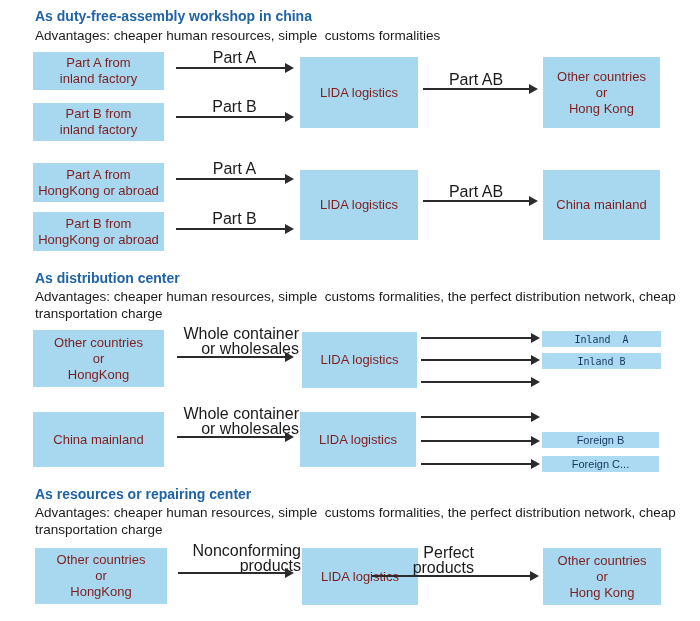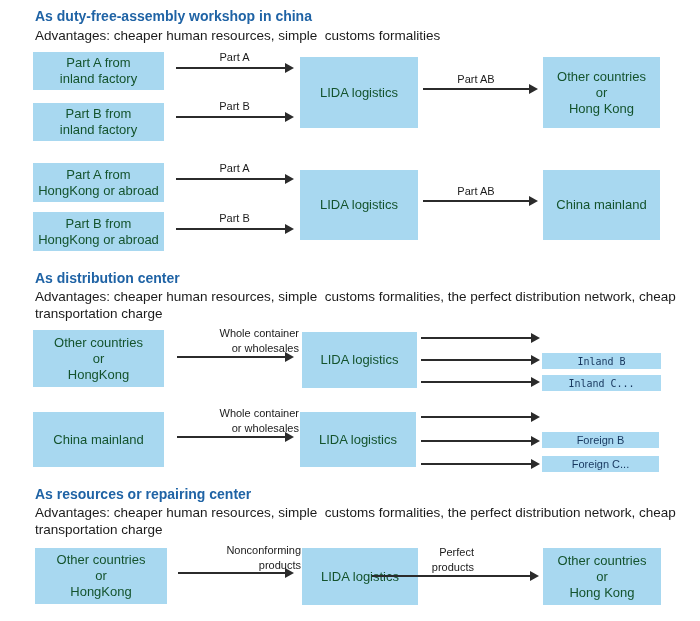--- a/index.html
+++ b/index.html
@@ -9,33 +9,33 @@
   }
   .title{
     position:absolute;font-size:14px;font-weight:700;color:#1f63a5;
     white-space:nowrap;line-height:17px;
   }
   .adv{
     position:absolute;font-size:13.5px;color:#1b1b1b;line-height:17px;
     white-space:pre-wrap;
   }
   .box{
-    position:absolute;background:#a8d8f0;color:#14532d;font-size:13px;
+    position:absolute;background:#a8d8f0;color:#7f1d1d;font-size:13px;
     line-height:16px;display:flex;align-items:center;justify-content:center;
     text-align:center;white-space:pre-line;
   }
   .sbox{
     position:absolute;background:#abdaf2;color:#17375e;
     display:flex;align-items:center;justify-content:center;
     text-align:center;white-space:pre;
   }
   .sbox.mono{font-family:"DejaVu Sans Mono",monospace;font-size:10px;}
   .sbox.sans{font-size:11px;}
   .alabel{
-    position:absolute;font-size:11px;color:#1b1b1b;line-height:15px;
+    position:absolute;font-size:16px;color:#1b1b1b;line-height:15px;
     text-align:center;white-space:pre-line;
   }
   .alabel.left{text-align:right;}
   .harrow{position:absolute;height:2px;background:#2b2b2b;}
   .harrow::after{
     content:"";position:absolute;right:-9px;top:-4px;width:0;height:0;
     border-left:9px solid #2b2b2b;border-top:5px solid transparent;
     border-bottom:5px solid transparent;
   }
 </style>
@@ -95,22 +95,22 @@
   <div class="alabel left" style="left:181px;top:326px;width:118px">Whole container
 or wholesales</div>
   <div class="harrow" style="left:177px;top:356px;width:108px"></div>
 
   <div class="box" style="left:302px;top:332px;width:115px;height:56px">LIDA logistics</div>
 
   <div class="harrow" style="left:421px;top:337px;width:110px"></div>
   <div class="harrow" style="left:421px;top:359px;width:110px"></div>
   <div class="harrow" style="left:421px;top:381px;width:110px"></div>
 
+  <div class="sbox mono" style="left:542px;top:331px;width:119px;height:16px">Inland  A</div>
   <div class="sbox mono" style="left:542px;top:353px;width:119px;height:16px">Inland B</div>
-  <div class="sbox mono" style="left:542px;top:375px;width:119px;height:16px">Inland C...</div>
 
   <div class="box" style="left:33px;top:412px;width:131px;height:55px">China mainland</div>
 
   <div class="alabel left" style="left:181px;top:406px;width:118px">Whole container
 or wholesales</div>
   <div class="harrow" style="left:177px;top:436px;width:108px"></div>
 
   <div class="box" style="left:300px;top:412px;width:116px;height:55px">LIDA logistics</div>
 
   <div class="harrow" style="left:421px;top:416px;width:110px"></div>

